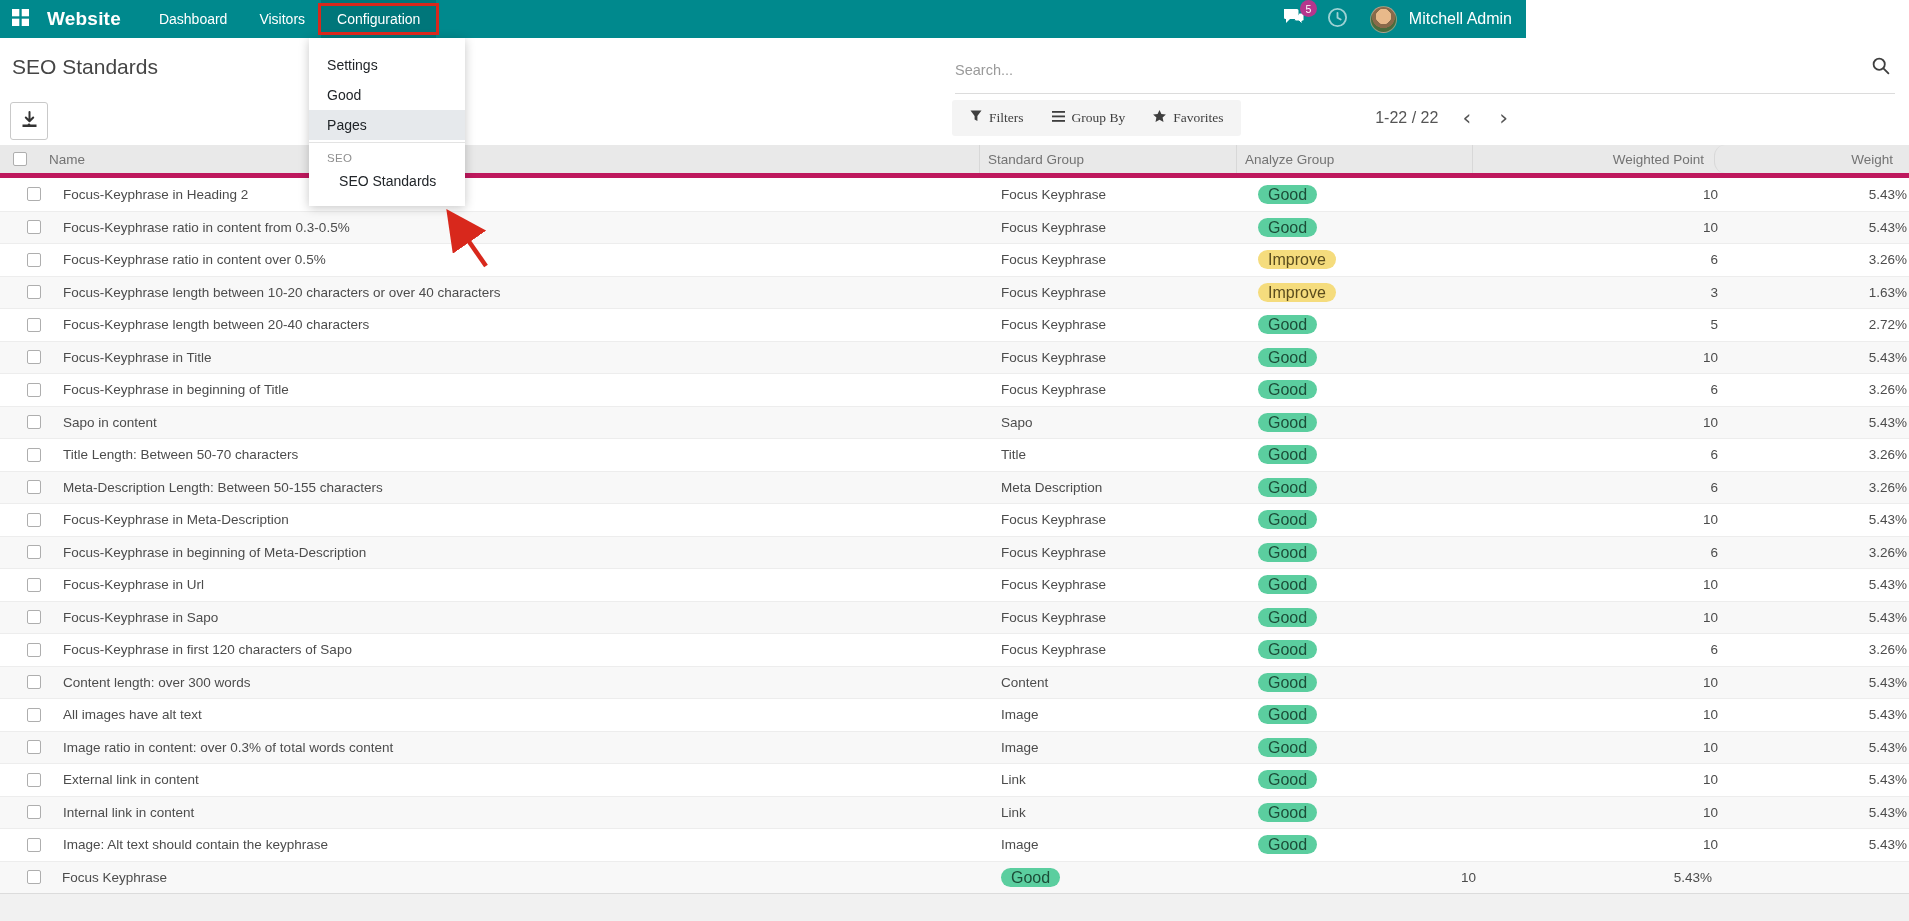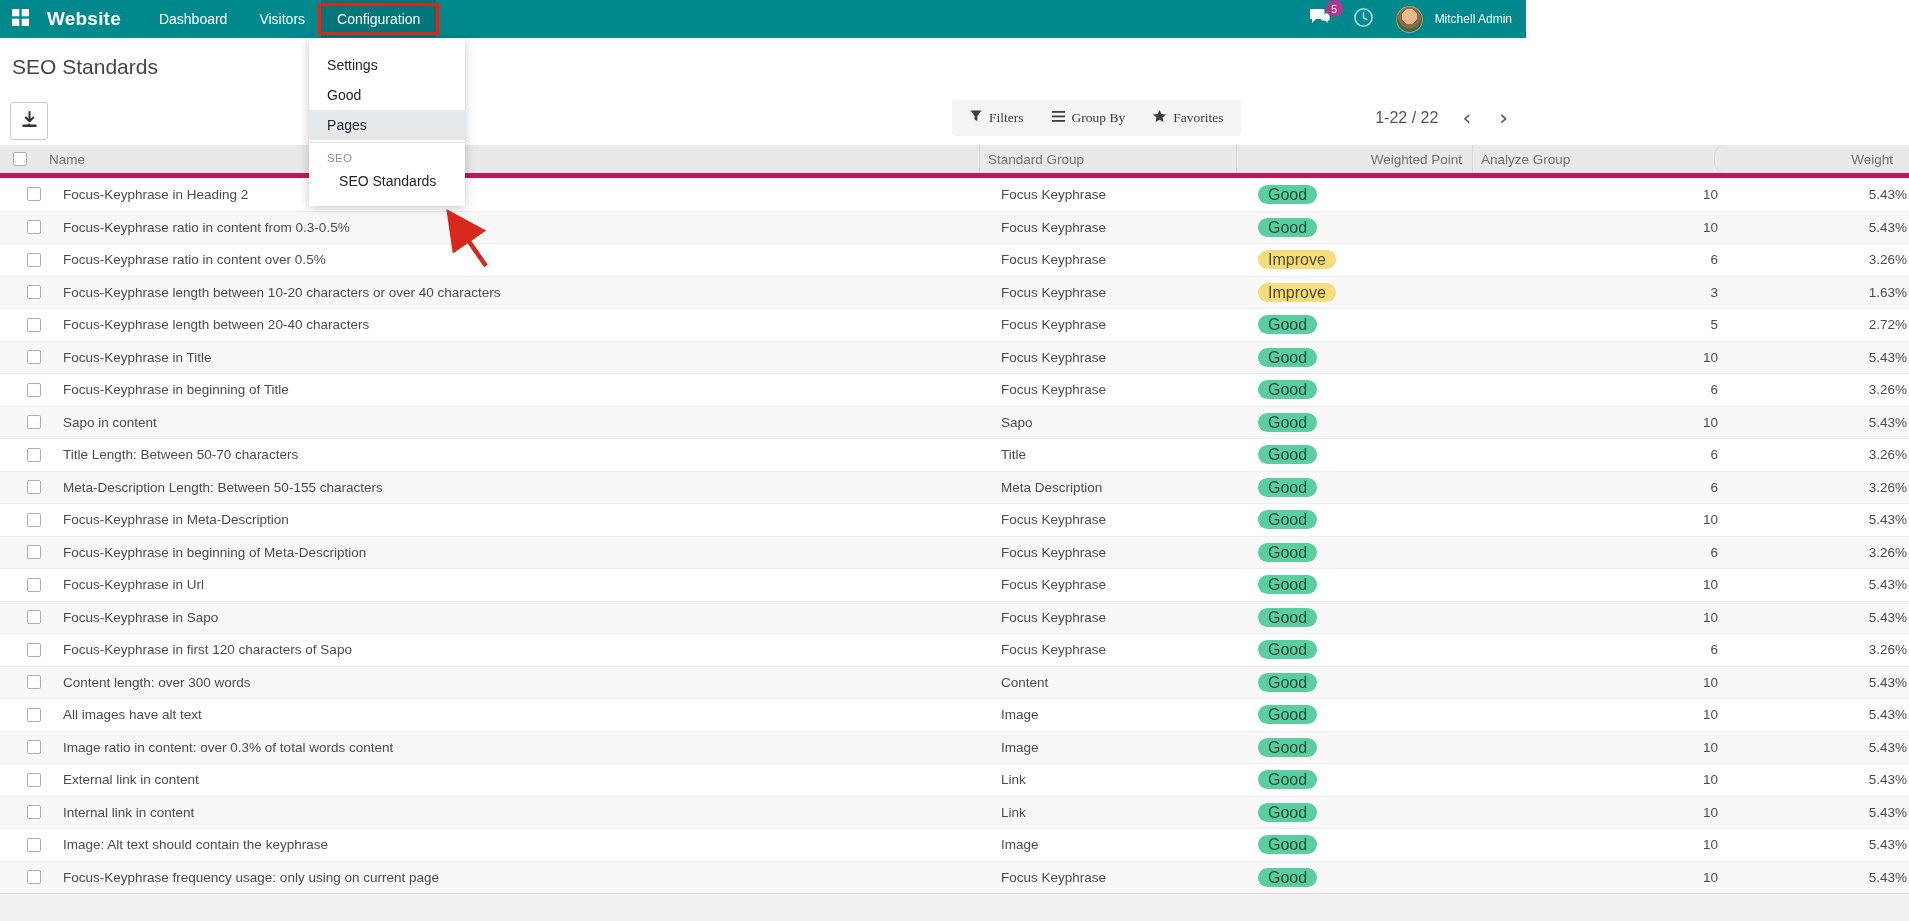--- a/index.html
+++ b/index.html
@@ -24,21 +24,21 @@
                   border:3px solid var(--annotation);pointer-events:none;z-index:60;}
   .nav-spacer{flex:1;}
   .nav-right{display:flex;align-items:center;gap:22px;padding-right:14px;}
   .icon-wrap{position:relative;display:flex;align-items:center;cursor:pointer;}
   .count-badge{position:absolute;top:-8px;right:-12px;min-width:17px;height:17px;border-radius:9px;
                background:var(--badge-count-bg);color:#fff;font-size:10.5px;display:flex;align-items:center;
                justify-content:center;padding:0 4px;}
   .avatar{width:27px;height:27px;border-radius:50%;
           background:radial-gradient(circle at 50% 38%, #e8b98a 0 38%, #8a6a4a 39% 58%, #4c6b3c 59% 100%);
           border:1px solid rgba(255,255,255,.35);cursor:pointer;}
-  .user-name{font-size:12px;margin-left:-10px;cursor:pointer;}
+  .user-name{font-size:16px;margin-left:-10px;cursor:pointer;}
 
   
   .dropdown{position:absolute;left:-12px;top:38px;width:156px;background:#fff;
             box-shadow:0 2px 10px rgba(0,0,0,.22);padding:12px 0 10px;z-index:55;color:#212529;}
   .dd-item{height:30px;line-height:30px;padding:0 18px;font-size:14px;cursor:pointer;white-space:nowrap;}
   .dd-item.hovered{background:#E6E9EC;}
   .dd-divider{border-top:1px solid #e3e3e3;margin:2px 0 0;}
   .dd-section{font-size:11.5px;color:#8f8f8f;padding:9px 18px 2px;letter-spacing:.3px;}
   .dd-sub{padding-left:30px;}
 
@@ -158,20 +158,29 @@
 
   <div class="export-btn">
     <span>
       <svg width="17" height="17" viewBox="0 0 17 17">
           <path d="M8.5 1v9M4.8 6.5l3.7 3.7 3.7-3.7" fill="none" stroke="#333" stroke-width="2" stroke-linecap="round" stroke-linejoin="round"></path>
           <path d="M1.5 13.5h5l1-1h1l1 1h6v2.5h-14z" fill="#333"></path>
         </svg>
     </span>
   </div>
 
+  <div class="search-zone">
+    <input class="search-input" type="text" placeholder="Search..." style="">
+    <span class="search-icon-btn">
+      <svg width="20" height="20" viewBox="0 0 20 20">
+          <circle cx="8.2" cy="8.2" r="5.6" fill="none" stroke="#3f3f3f" stroke-width="1.8"></circle>
+          <line x1="12.4" y1="12.4" x2="17.4" y2="17.4" stroke="#3f3f3f" stroke-width="1.8" stroke-linecap="round"></line>
+        </svg>
+    </span>
+  </div>
 
   <div class="filter-bar">
     <div class="fbtn">
       <span>
         <svg width="12" height="12" viewBox="0 0 12 12">
             <path d="M0.5 0.5h11L7.4 6v5l-2.8-1.6V6z" fill="#3e3e3e"></path>
           </svg>
       </span>
       <span>Filters</span>
     </div>
@@ -201,22 +210,22 @@
     <span class="pager-btn">›</span>
   </div>
 
   <div class="table">
     <div class="thead">
       <div class="th cbcell">
         <span class="cb"></span>
       </div>
       <div class="th pad-l">Name</div>
       <div class="th sep pad-l8">Standard Group</div>
+      <div class="th sep pad-l8">Analyze Group</div>
       <div class="th sep num point" style="justify-content:flex-end;">Weighted Point</div>
-      <div class="th sep pad-l8">Analyze Group</div>
       <div class="th sep num weightcol" style="justify-content:flex-end;border-radius:11px;">Weight</div>
     </div>
     <div id="table-body">
         <div class="tr">
           <div class="td cbcell">
             <span class="cb"></span>
           </div>
           <div class="td pad-l c-name">Focus-Keyphrase in Heading 2</div>
           <div class="td pad-l8 c-group">Focus Keyphrase</div>
           <div class="td pad-l8"><span class="badge good">Good</span></div>
@@ -420,21 +429,20 @@
           <div class="td pad-l c-name">Image: Alt text should contain the keyphrase</div>
           <div class="td pad-l8 c-group">Image</div>
           <div class="td pad-l8"><span class="badge good">Good</span></div>
           <div class="td num point c-point">10</div>
           <div class="td num weightcol c-weight">5.43%</div>
         </div>
         <div class="tr">
           <div class="td cbcell">
             <span class="cb"></span>
           </div>
-          <div class="td pad-l c-name">Focus-Keyphrase frequency usage: only using on current page</div>
           <div class="td pad-l8 c-group">Focus Keyphrase</div>
           <div class="td pad-l8"><span class="badge good">Good</span></div>
           <div class="td num point c-point">10</div>
           <div class="td num weightcol c-weight">5.43%</div>
         </div>
       </div>
   </div>
 
   <div class="tfoot"></div>
 

